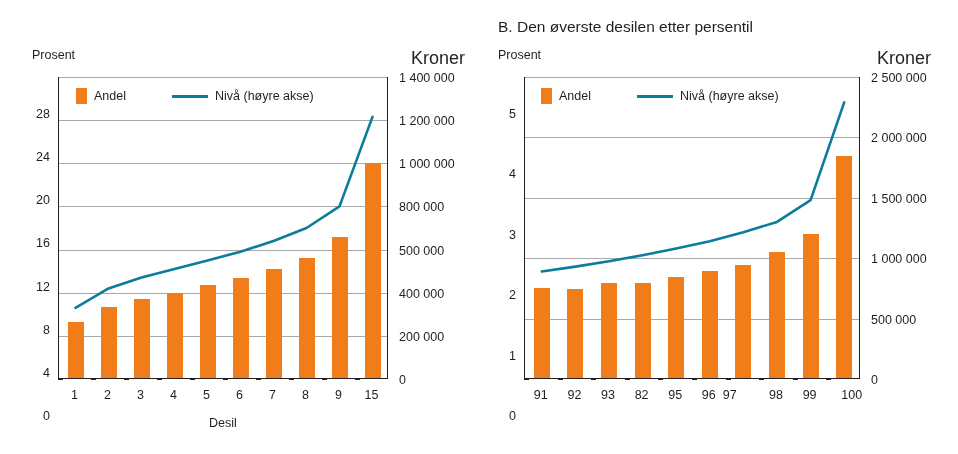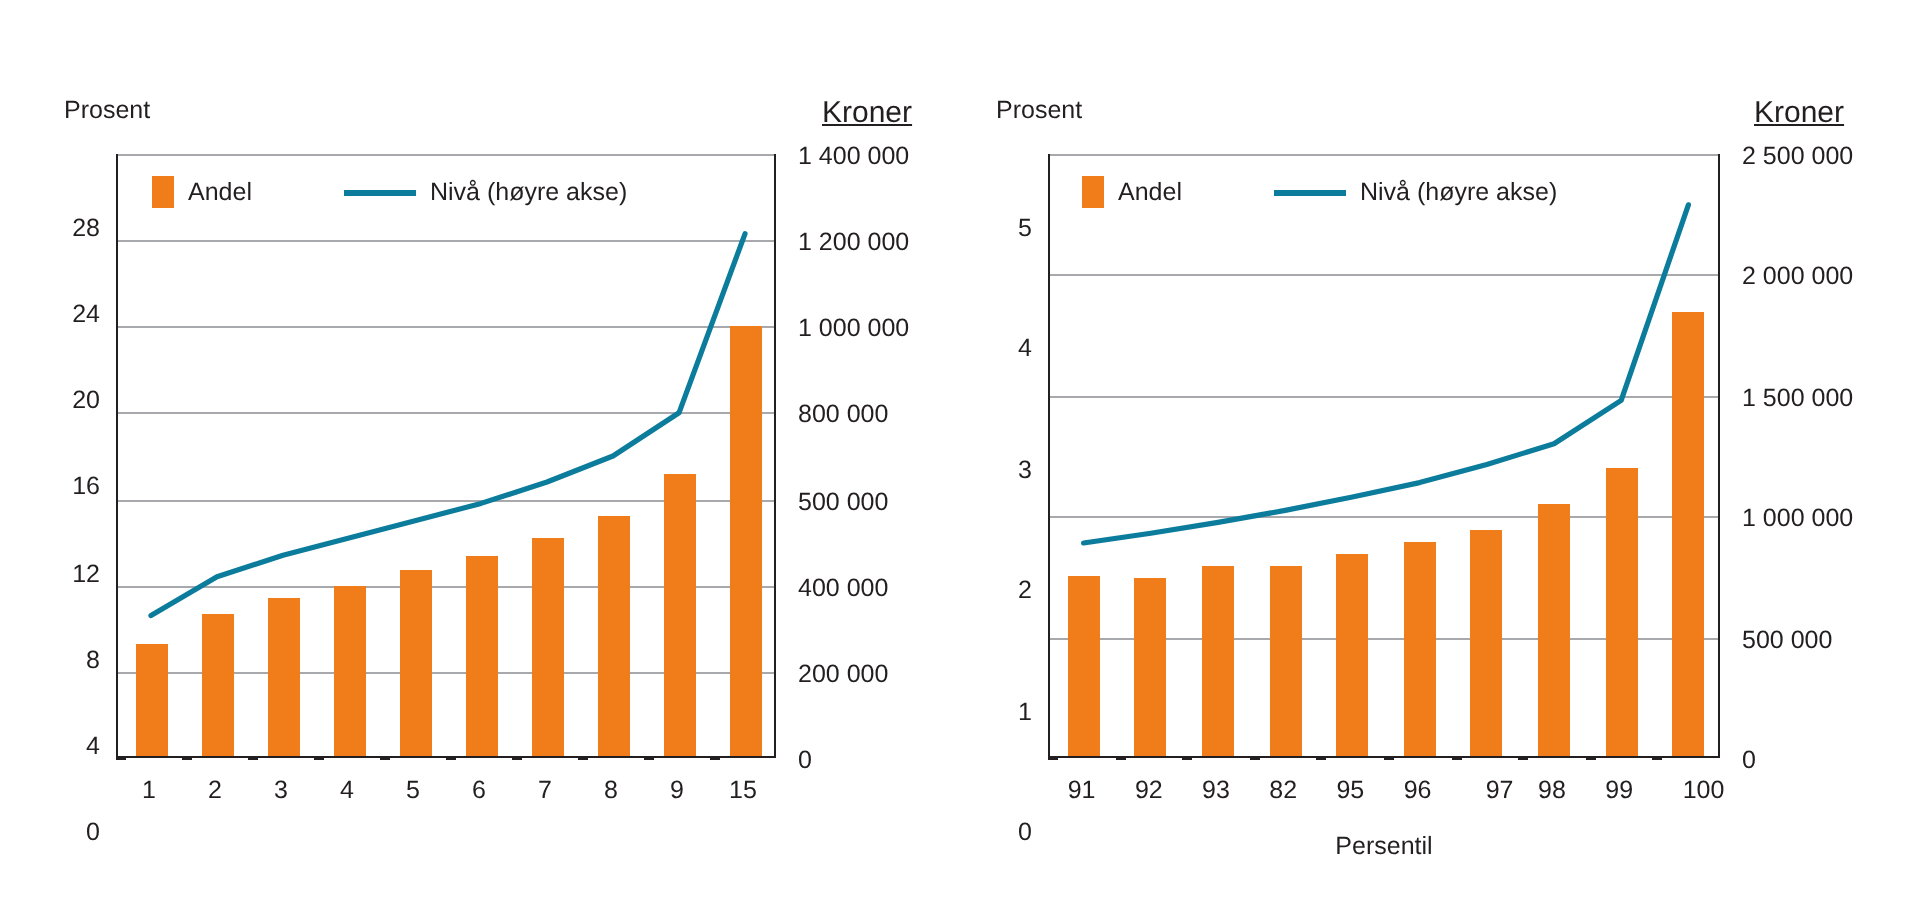--- a/index.html
+++ b/index.html
@@ -39,23 +39,22 @@
   .axis-unit-left {
     position: absolute;
     top: 48px;
     left: 32px;
     font-size: 12.5px;
     color: #231f20;
   }
   .axis-unit-right {
     position: absolute;
     top: 48px;
-    font-size: 15px;
-    color: #231f20;
-    text-decoration: underline;
+    font-size: 18px;
+    color: #231f20;
   }
   #panel-a .axis-unit-right { left: 411px; }
   #panel-b .axis-unit-right { left: 398px; }
 
   .plot {
     position: absolute;
     border-left: 1.3px solid #231f20;
     border-right: 1.3px solid #231f20;
     border-bottom: 1.3px solid #231f20;
     box-sizing: border-box;
@@ -226,35 +225,37 @@
     <div class="xtick-label" style="left:91px;  width:33px; top:388px;">2</div>
     <div class="xtick-label" style="left:124px; width:33px; top:388px;">3</div>
     <div class="xtick-label" style="left:157px; width:33px; top:388px;">4</div>
     <div class="xtick-label" style="left:190px; width:33px; top:388px;">5</div>
     <div class="xtick-label" style="left:223px; width:33px; top:388px;">6</div>
     <div class="xtick-label" style="left:256px; width:33px; top:388px;">7</div>
     <div class="xtick-label" style="left:289px; width:33px; top:388px;">8</div>
     <div class="xtick-label" style="left:322px; width:33px; top:388px;">9</div>
     <div class="xtick-label" style="left:355px; width:33px; top:388px;">15</div>
 
+    <div class="xaxis-title" style="left:58px; width:330px; top:416px;">Desil</div>
 
     <div class="legend" id="legend-a">
       <div class="legend-item">
         <span class="legend-swatch-bar"></span>
         <span>Andel</span>
       </div>
       <span class="legend-gap"></span>
       <div class="legend-item">
         <span class="legend-swatch-line"></span>
         <span>Nivå (høyre akse)</span>
       </div>
     </div>
   </div>
 
   <div class="panel" id="panel-b">
+    <div class="panel-title" style="left:19px;">B. Den øverste desilen etter persentil</div>
     <div class="axis-unit-left" style="left:19px;">Prosent</div>
     <div class="axis-unit-right">Kroner</div>
 
     <div class="plot" id="plot-b">
       <div class="gridline" style="top:0px;"></div>
       <div class="gridline" style="top:60.4px;"></div>
       <div class="gridline" style="top:120.8px;"></div>
       <div class="gridline" style="top:181.2px;"></div>
       <div class="gridline" style="top:241.6px;"></div>
 
@@ -301,26 +302,25 @@
     <div class="tickmark" style="left:280.2px;top:379px;"></div>
     <div class="tickmark" style="left:313.8px;top:379px;"></div>
     <div class="tickmark" style="left:347.4px;top:379px;"></div>
 
     <div class="xtick-label" style="left:45px;   width:33.6px; top:388px;">91</div>
     <div class="xtick-label" style="left:78.6px; width:33.6px; top:388px;">92</div>
     <div class="xtick-label" style="left:112.2px;width:33.6px; top:388px;">93</div>
     <div class="xtick-label" style="left:145.8px;width:33.6px; top:388px;">82</div>
     <div class="xtick-label" style="left:179.4px;width:33.6px; top:388px;">95</div>
     <div class="xtick-label" style="left:213px;  width:33.6px; top:388px;">96</div>
-    <div class="xtick-label" style="left:254px;width:33.6px; top:388px;">97</div>
+    <div class="xtick-label" style="left:234px;width:33.6px; top:388px;">97</div>
     <div class="xtick-label" style="left:280.2px;width:33.6px; top:388px;">98</div>
     <div class="xtick-label" style="left:313.8px;width:33.6px; top:388px;">99</div>
     <div class="xtick-label" style="left:356px;width:33.6px; top:388px;">100</div>
 
-    <div class="xaxis-title" style="left:45px; width:336px; top:416px;">Persentil</div>
 
     <div class="legend" id="legend-b">
       <div class="legend-item">
         <span class="legend-swatch-bar"></span>
         <span>Andel</span>
       </div>
       <span class="legend-gap"></span>
       <div class="legend-item">
         <span class="legend-swatch-line"></span>
         <span>Nivå (høyre akse)</span>

